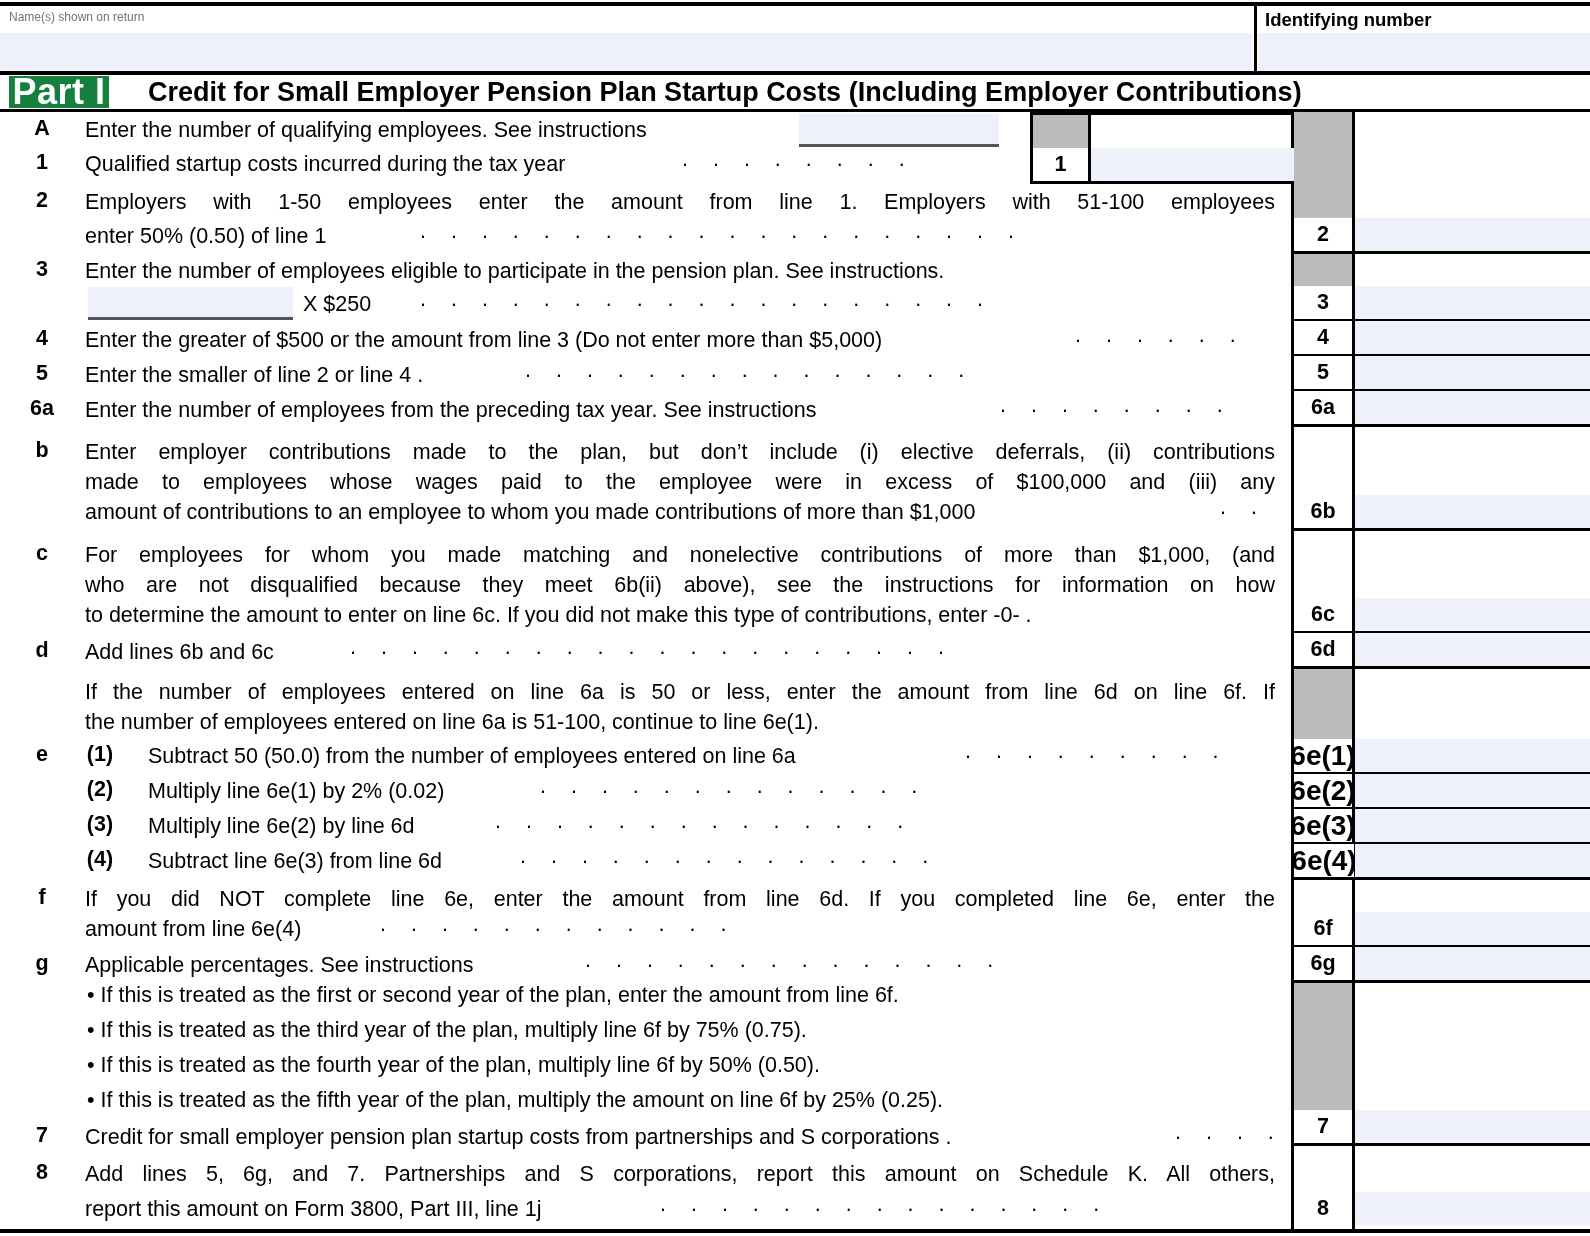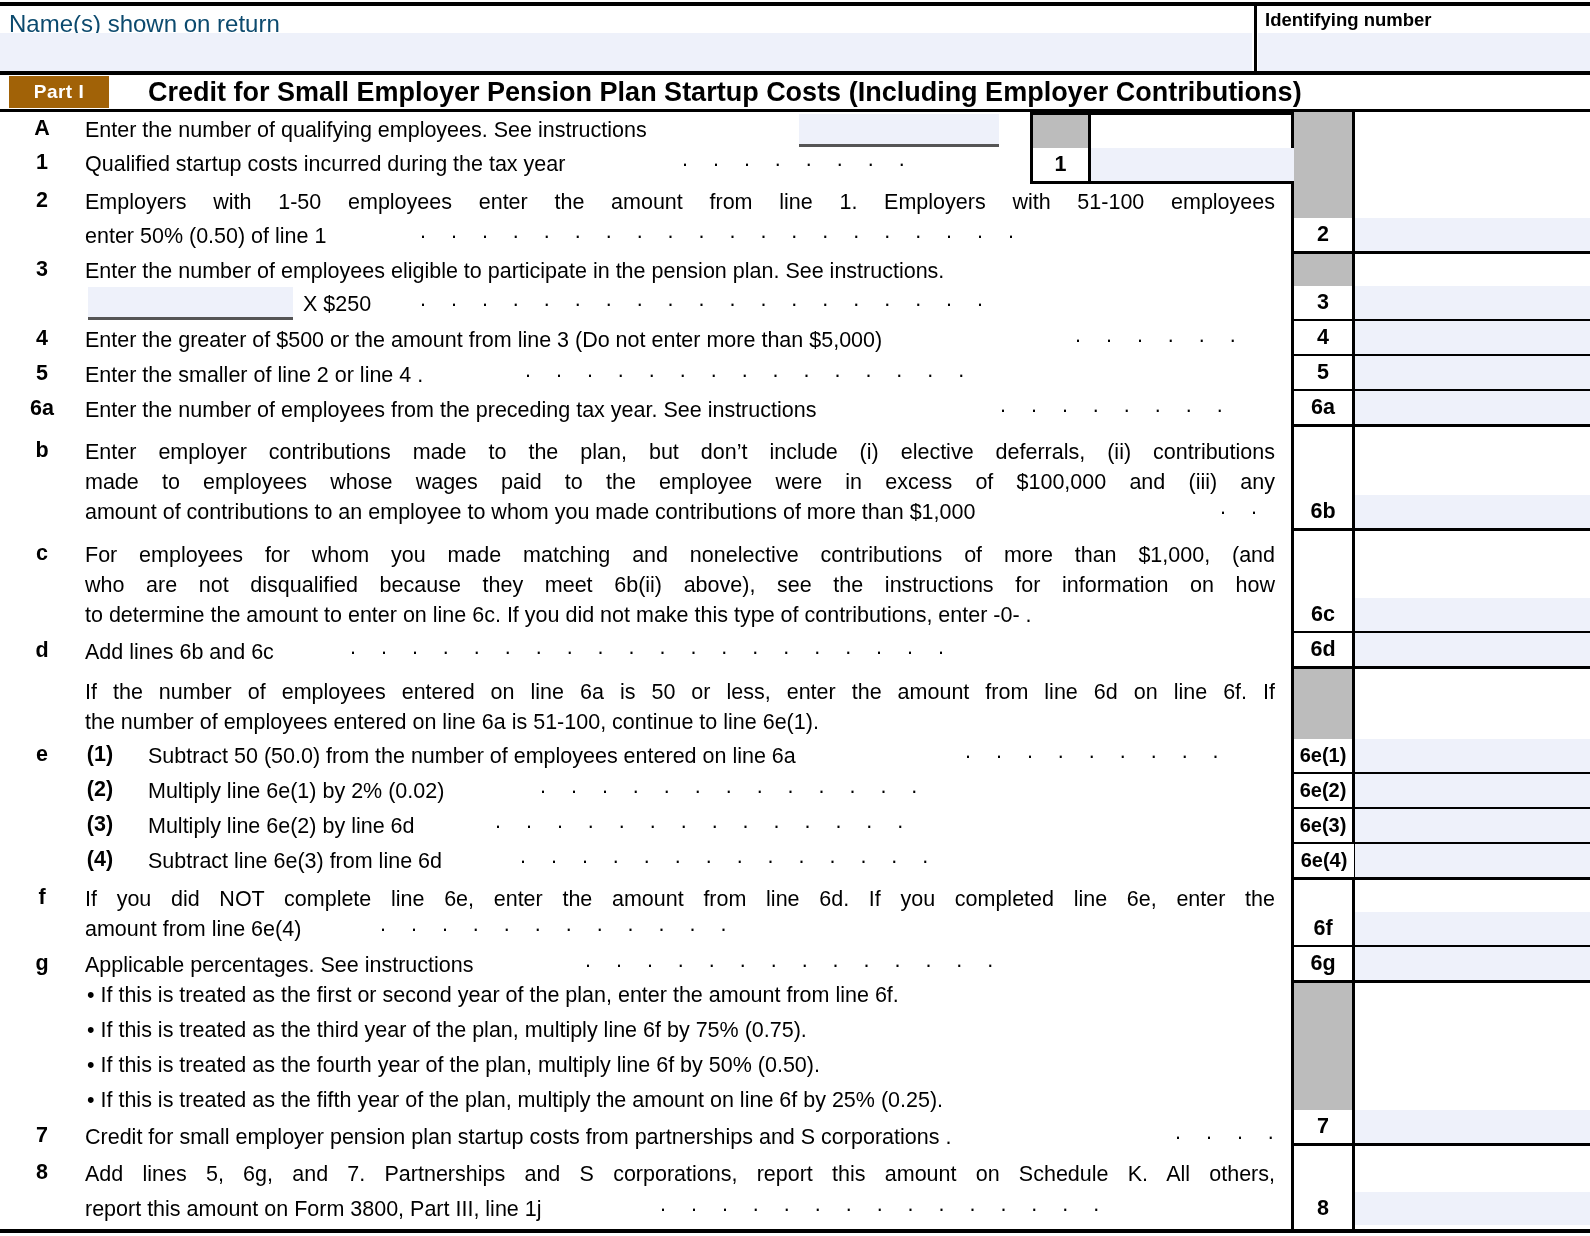--- a/index.html
+++ b/index.html
@@ -12,25 +12,25 @@
     width:1590px;height:1236px;
     background:#fff;
     overflow:hidden;
   }
   
   .abs{position:absolute;box-sizing:border-box;}
   .rule{background:#000;}
   .fill{background:#eef1fa;}
   .gray{background:#bcbcbc;}
   
-  .hdr-label{font-size:24px;color:#0c4a6e;}
+  .hdr-label{font-size:12px;color:#737373;}
   .hdr-label-b{font-size:18.5px;font-weight:bold;color:#000;}
   
   .partbox{
-    background:#a16207;color:#fff;font-weight:bold;font-size:19px;
+    background:#15803d;color:#fff;font-weight:bold;font-size:36px;
     letter-spacing:.5px;display:flex;align-items:center;justify-content:center;
   }
   .parttitle{
     font-weight:bold;font-size:27px;color:#000;white-space:nowrap;
   }
   
   .lineno{
     font-weight:bold;font-size:21.5px;text-align:center;color:#000;
   }
   .btext{
@@ -41,21 +41,21 @@
   .dots{
     font-size:21.5px;letter-spacing:9.5px;color:#000;white-space:nowrap;
     overflow:hidden;
   }
   
   .numcell{
     font-weight:bold;font-size:21.5px;color:#000;
     display:flex;align-items:center;justify-content:center;
     background:#fff;
   }
-  .numcell.small{font-size:20px;}
+  .numcell.small{font-size:28px;}
   
   .amt{background:#eef1fa;}
   
   .blank{background:#eef1fa;}
   .blank-ul{background:#555;}
   .bullet{font-size:21.5px;color:#000;white-space:nowrap;}
 </style>
 </head>
 <body>
 

